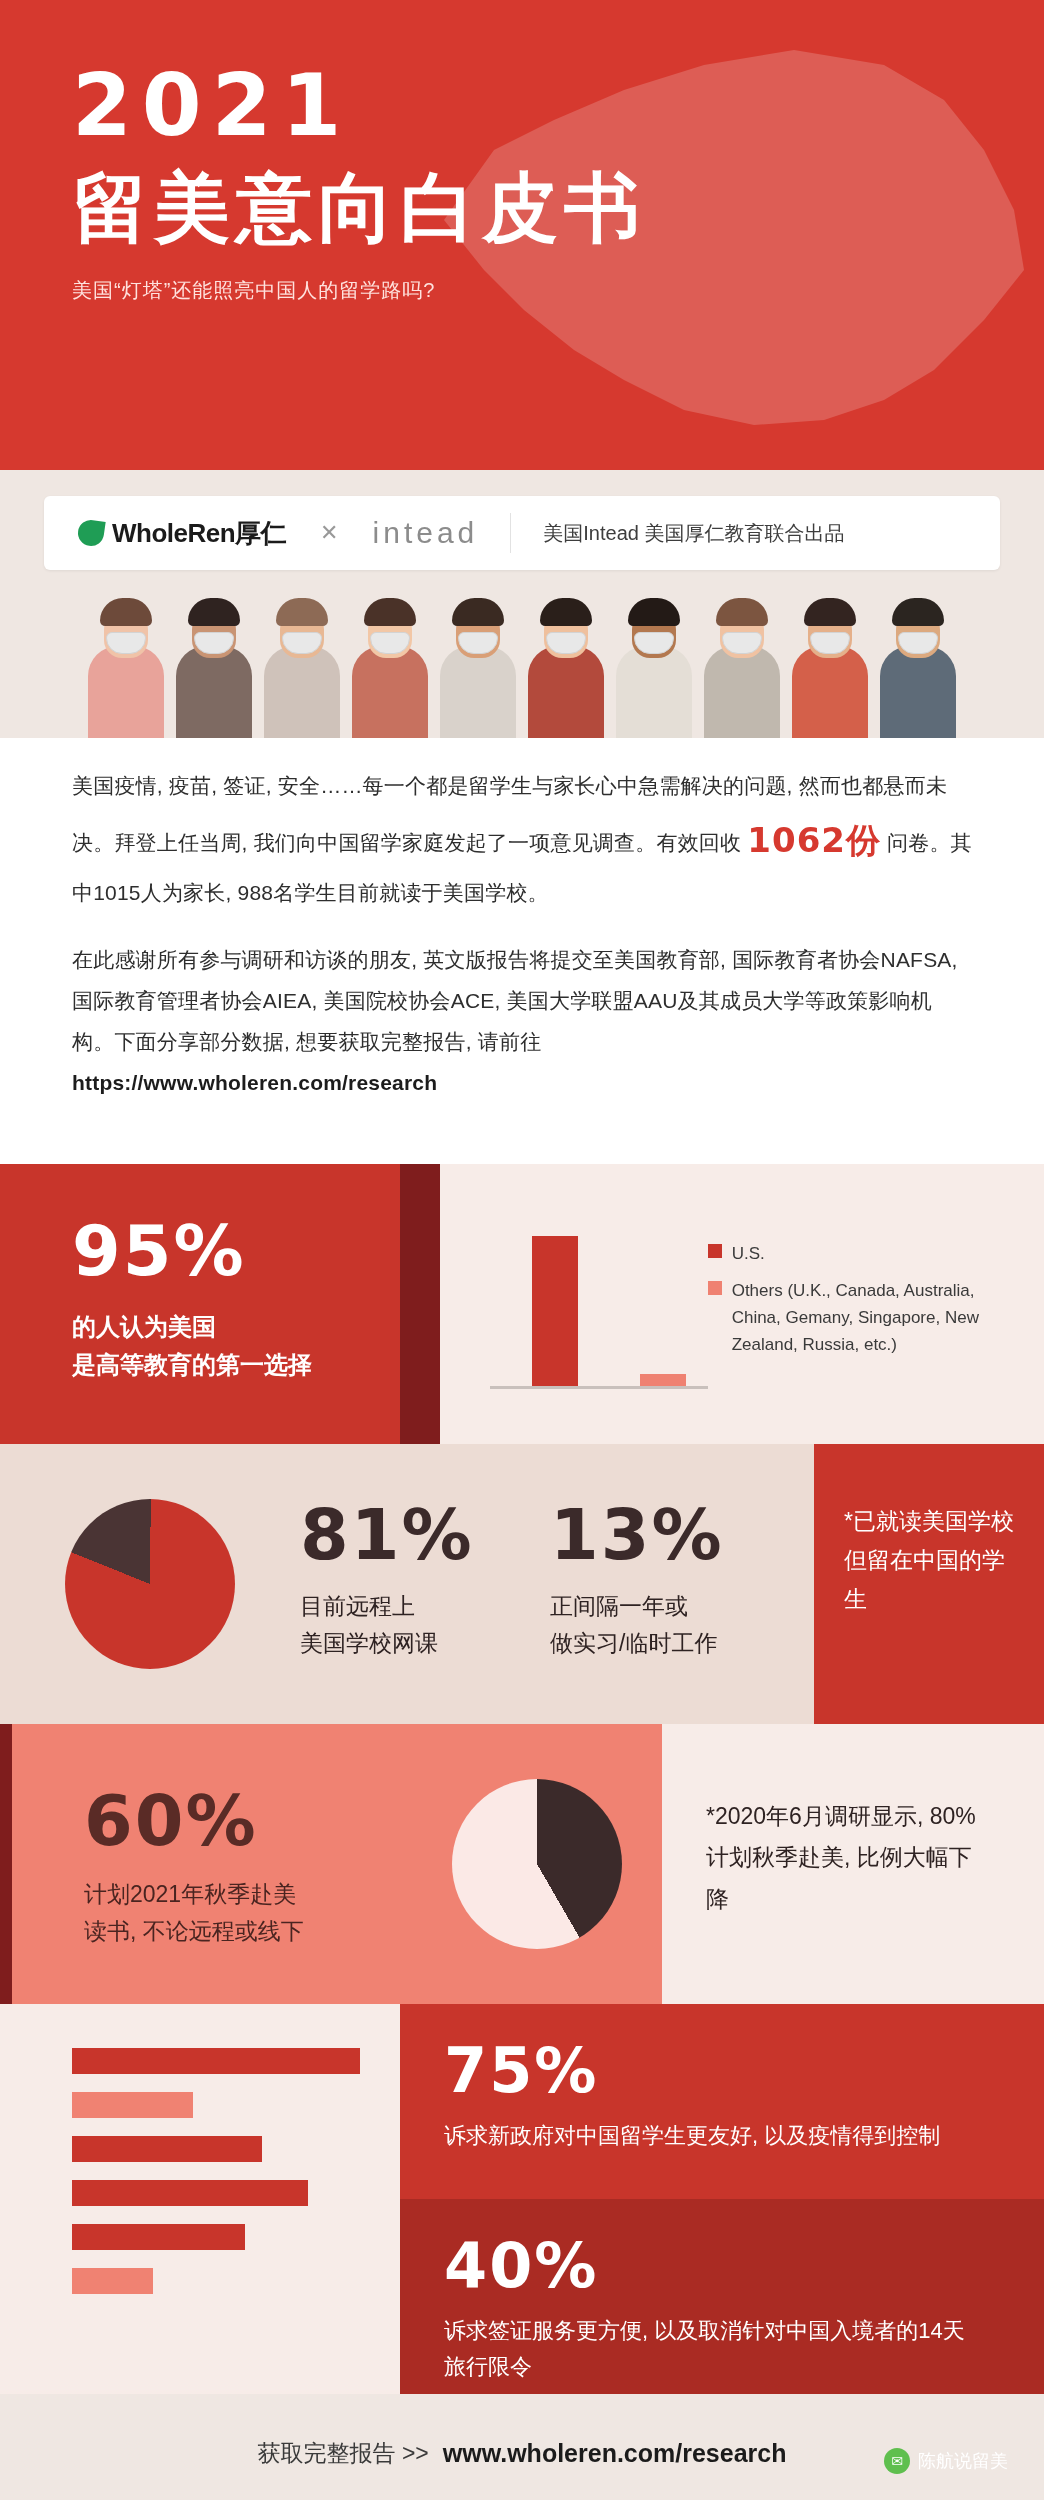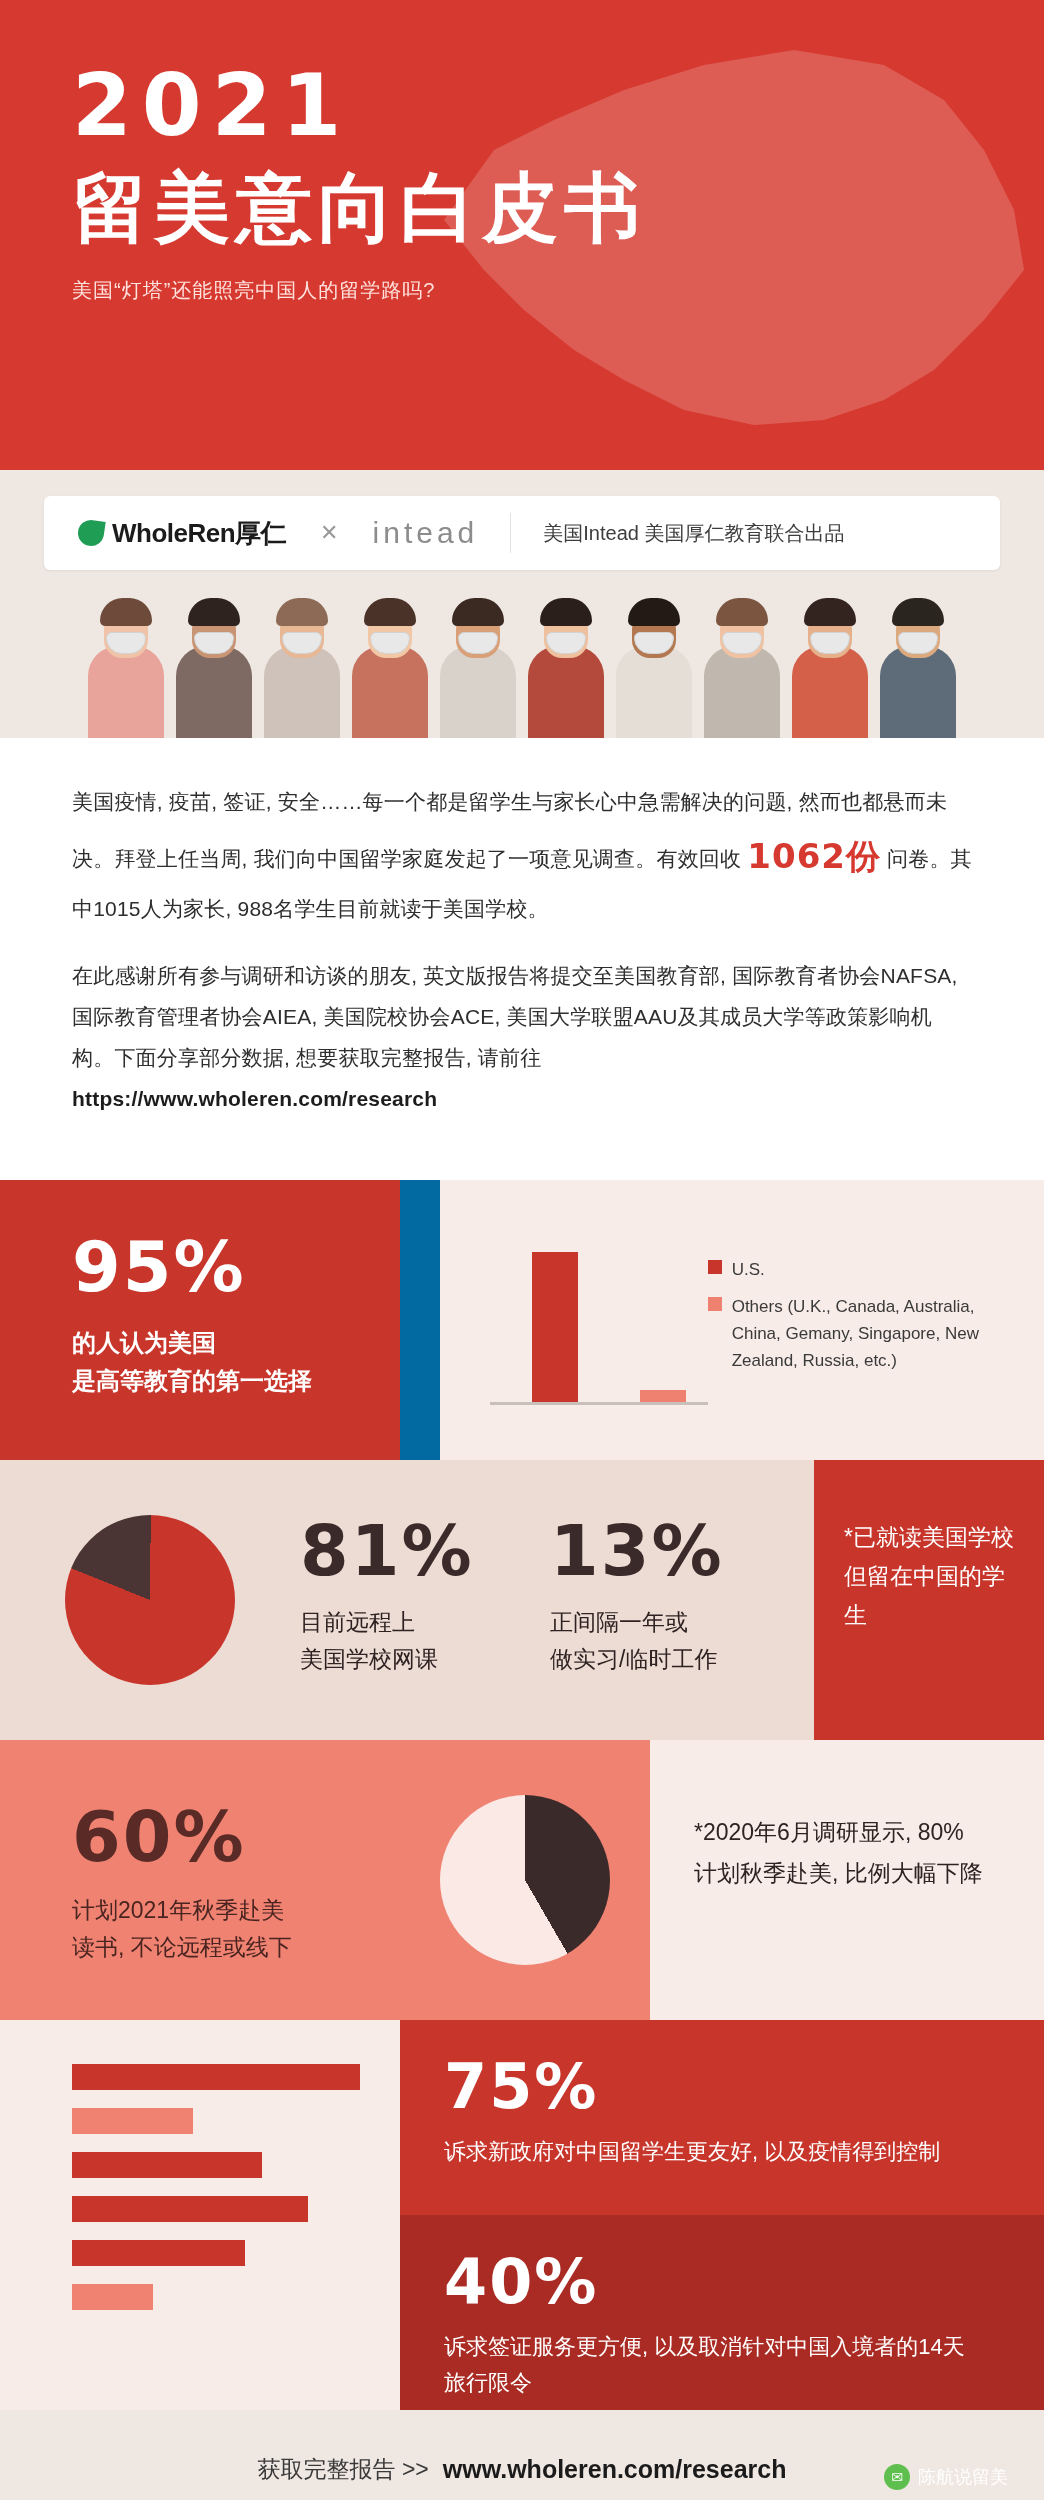--- a/index.html
+++ b/index.html
@@ -8,21 +8,21 @@
     width: 1044px;
     font-family: "Liberation Sans", "DejaVu Sans", sans-serif;
     background: #ffffff;
     color: #333;
   }
   .page {
     width: 1044px;
     height: 2500px;
     position: relative;
     overflow: hidden;
-    background: #0369a1;
+    background: #7f1d1d;
   }
 
   
   .hero {
     position: relative;
     height: 470px;
     background: #d6392f;
     overflow: hidden;
   }
   .hero-map {
@@ -122,21 +122,21 @@
   }
   .p-mask {
     position:absolute; bottom: 84px; left: 24px; width: 40px; height: 22px;
     border-radius: 6px 6px 16px 16px;
     background: #e8e8e8;
     border: 1px solid #d3d3d3;
   }
 
   
   .intro {
-    padding: 44px 72px 34px 72px;
+    padding: 28px 72px 34px 72px;
     background: #fff;
   }
   .intro p {
     font-size: 21px;
     line-height: 1.95;
     color: #2e2e2e;
     margin: 0 0 26px 0;
     letter-spacing: .2px;
   }
   .big-num {
@@ -227,21 +227,21 @@
     background: #c8352b;
     color: #fff;
     font-size: 23px;
     line-height: 1.7;
     padding: 58px 30px 16px 30px;
   }
 
   
   .sec60 { display:flex; height: 280px; }
   .sec60-left {
-    width: 400px; background:#f08272; color:#fff; padding: 62px 0 0 72px;
+    width: 400px; background:#f08272; color:#fff; padding: 62px 0 0 72px; margin-left: 12px;
   }
   .sec60-left .stat-num { color:#5a2b26; }
   .sec60-left .stat-desc { margin-top: 20px; font-size: 23px; line-height:1.6; color:#4a2420; }
   .sec60-mid {
     width: 250px; background:#f08272; display:flex; align-items:center; justify-content:center;
   }
   .pie2 {
     width: 170px; height: 170px; border-radius: 50%;
     background: conic-gradient(#3b2a2a 0deg 150deg, #fbe9e6 150deg 360deg);
   }

